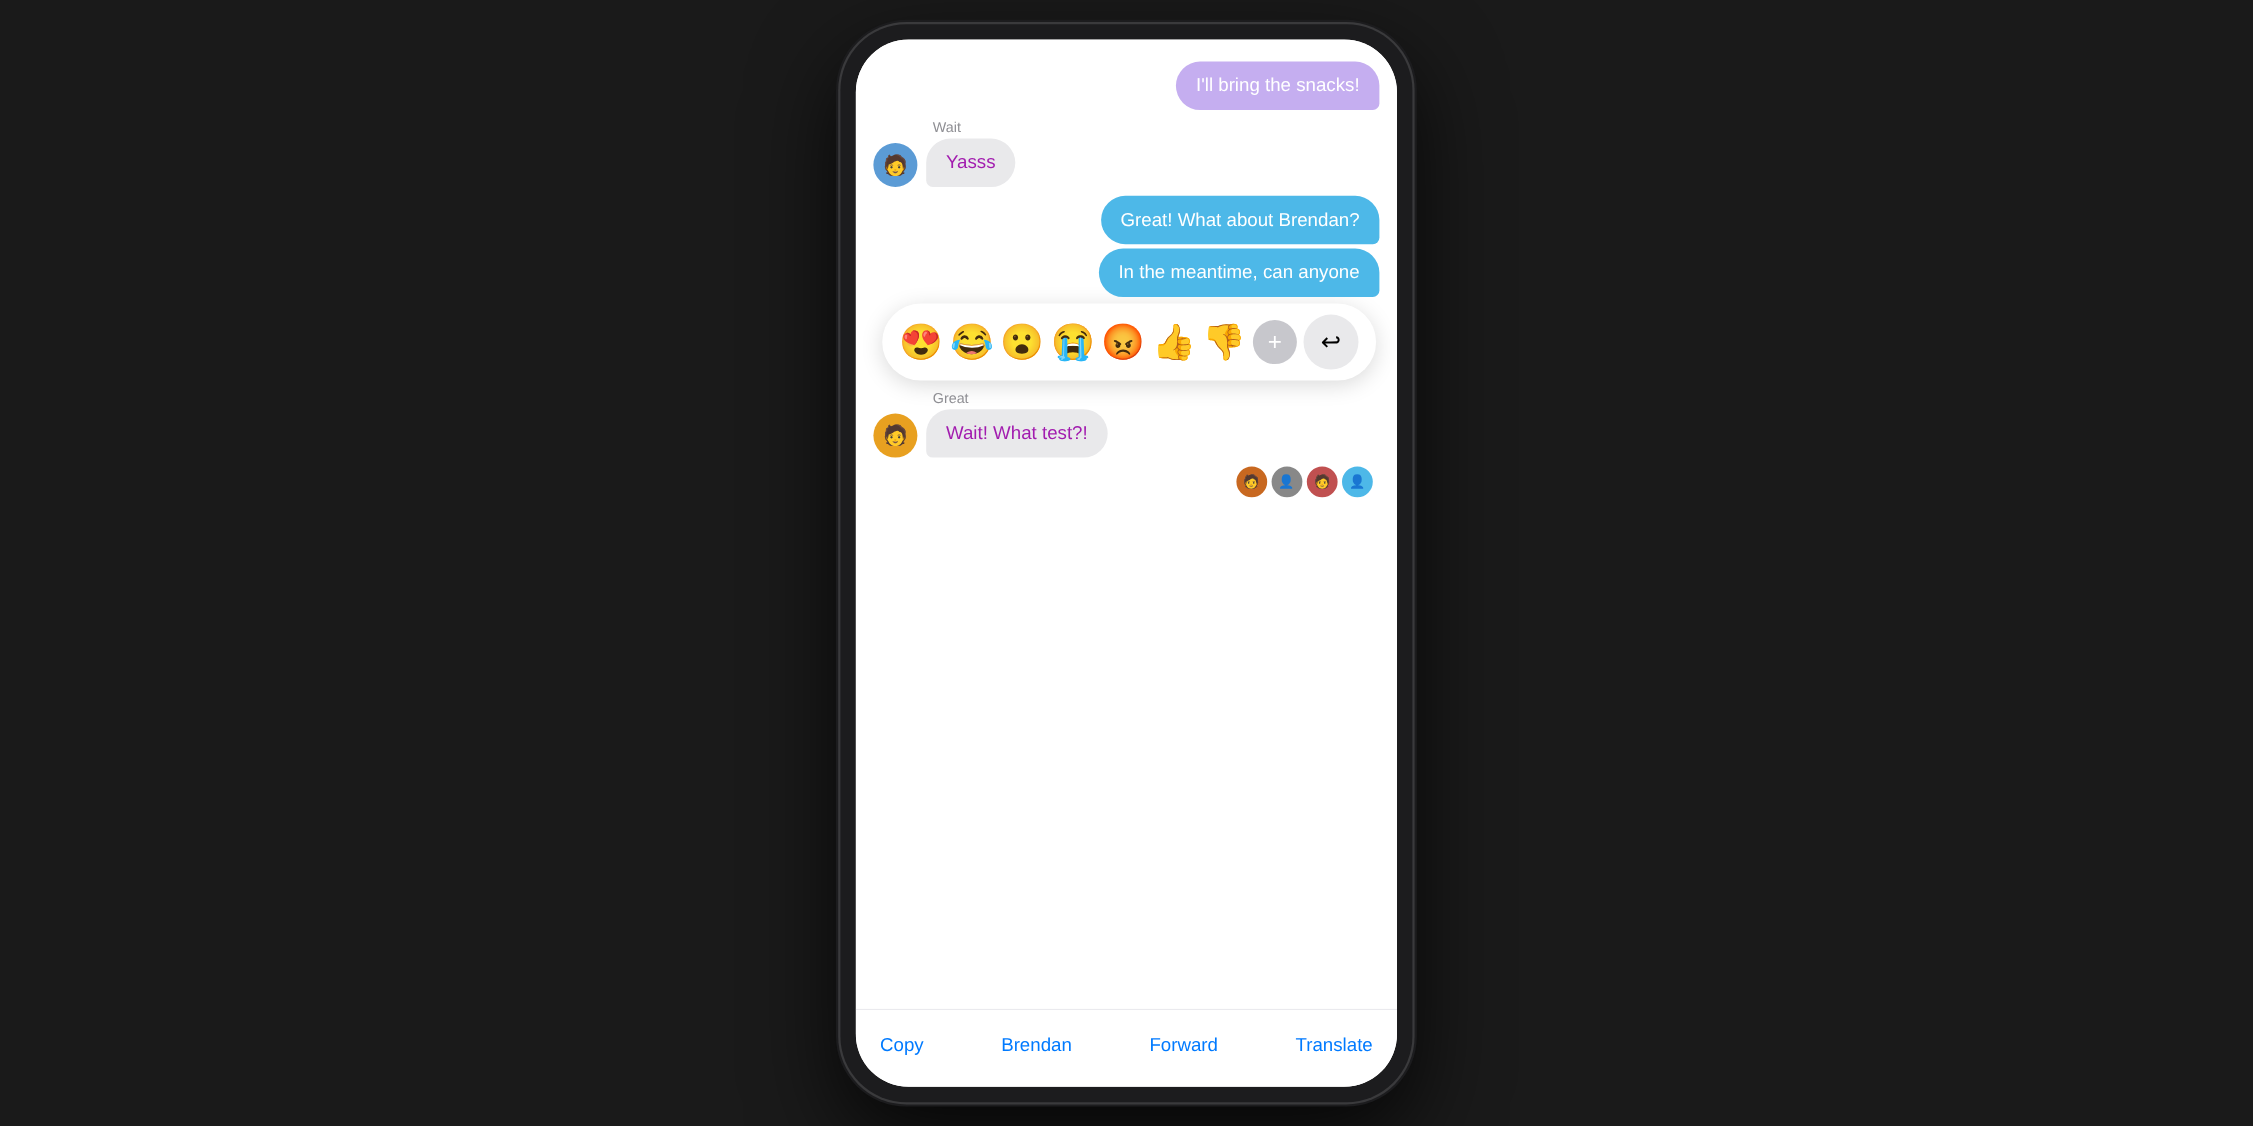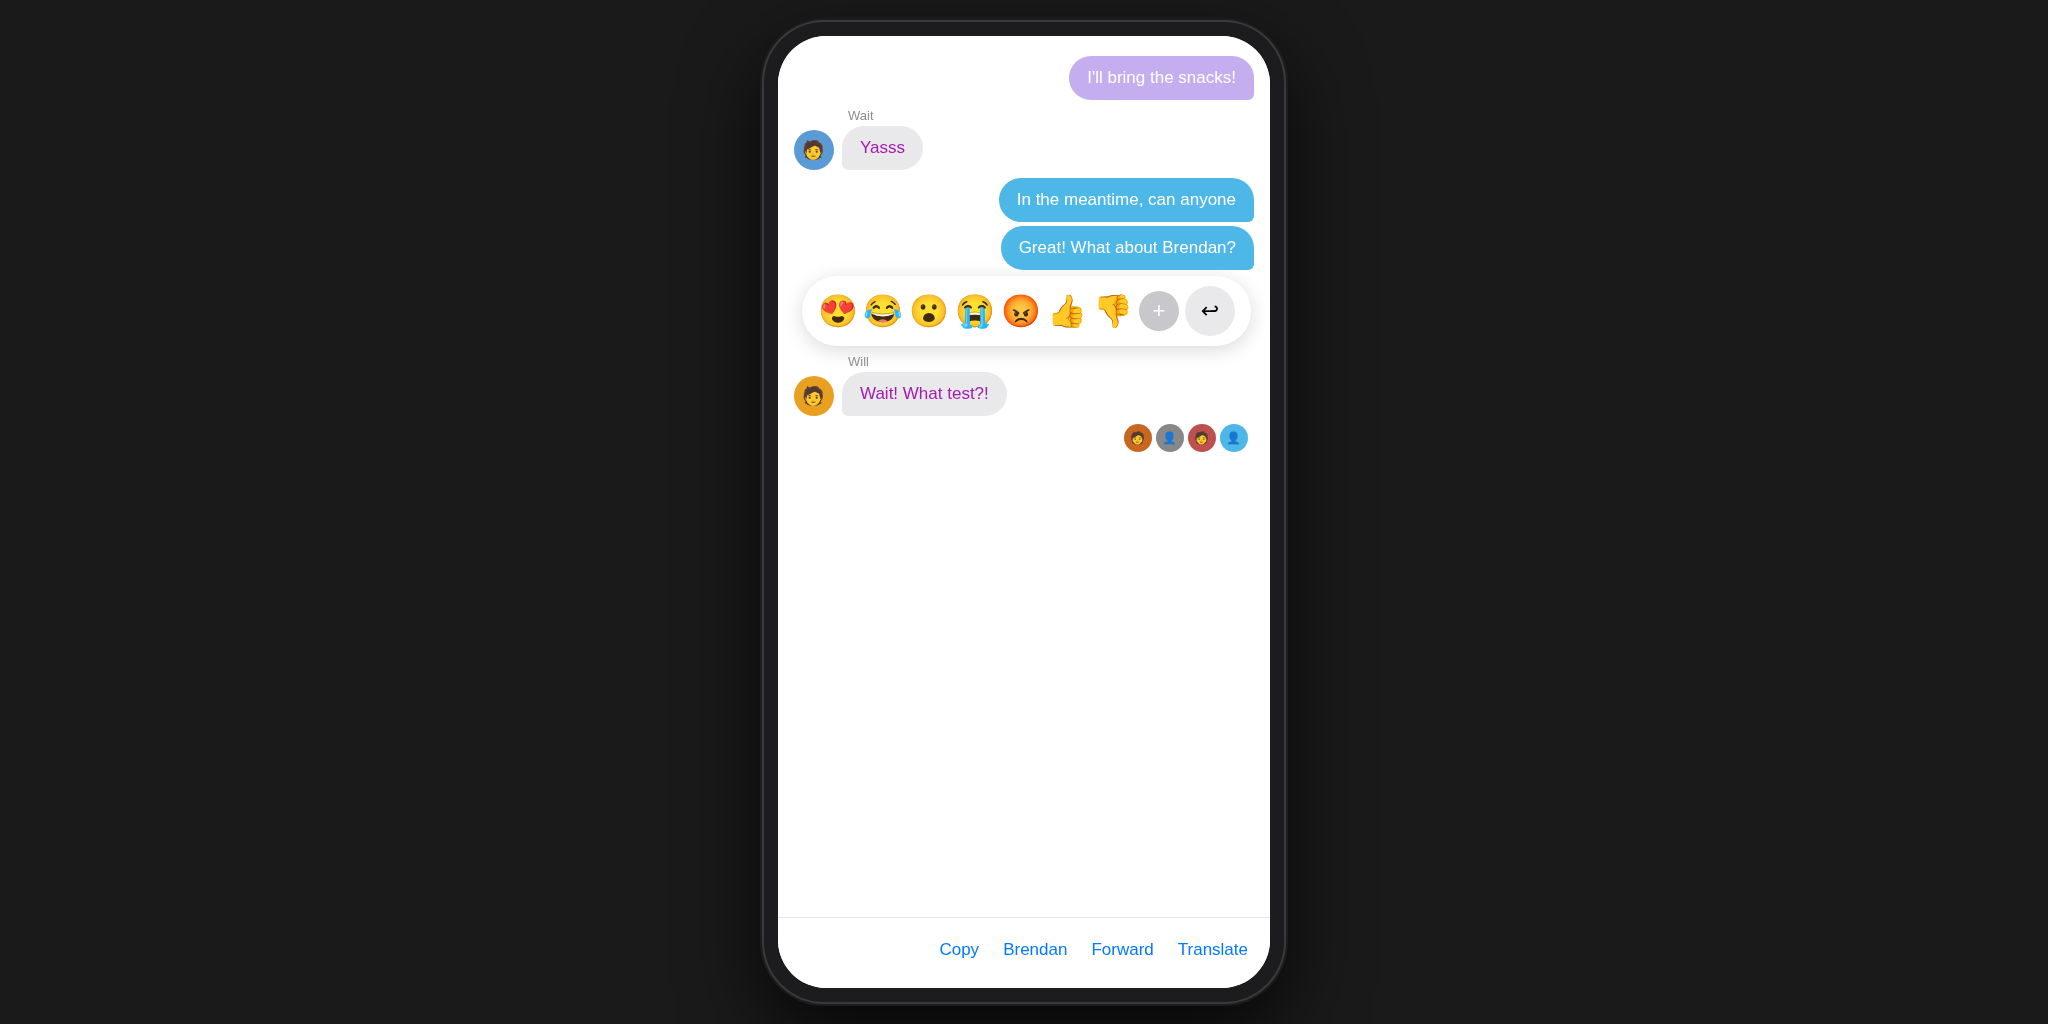--- a/index.html
+++ b/index.html
@@ -183,21 +183,21 @@
     }
     .seen-a1 { background: #c86820; }
     .seen-a2 { background: #888; }
     .seen-a3 { background: #c05050; }
     .seen-a4 { background: #4db8e8; }
 
     
     .action-bar {
       border-top: 1px solid #e5e5ea;
       display: flex;
-      justify-content: flex-end;
+      justify-content: space-between;
       padding: 18px 10px 24px;
       background: #fff;
     }
     .action-btn {
       font-size: 17px;
       font-weight: 400;
       color: #007aff;
       cursor: pointer;
       padding: 4px 12px;
     }
@@ -223,41 +223,41 @@
             <span>🧑</span>
           </div>
           <div class="bubble-received">
             <span>Yasss</span>
           </div>
         </div>
       </div>
 
       <div class="msg-blue-group">
         <div class="bubble-blue">
+          <span>Great! What about Brendan?</span>
+        </div>
+        <div class="bubble-blue">
           <span>In the meantime, can anyone</span>
-        </div>
-        <div class="bubble-blue">
-          <span>Great! What about Brendan?</span>
         </div>
       </div>
 
       <div class="reaction-bar">
         <span class="reaction-emoji">😍</span>
         <span class="reaction-emoji">😂</span>
         <span class="reaction-emoji">😮</span>
         <span class="reaction-emoji">😭</span>
         <span class="reaction-emoji">😡</span>
         <span class="reaction-emoji">👍</span>
         <span class="reaction-emoji">👎</span>
         <div class="reaction-plus">+</div>
         <div class="reaction-reply">↩</div>
       </div>
 
       <div class="msg-received">
-        <div class="sender-name">Will</div>
+        <div class="sender-name">Great</div>
         <div class="msg-received-row">
           <div class="avatar avatar-will">
             <span>🧑</span>
           </div>
           <div class="bubble-received">
             <span>Wait! What test?!</span>
           </div>
         </div>
       </div>
 

